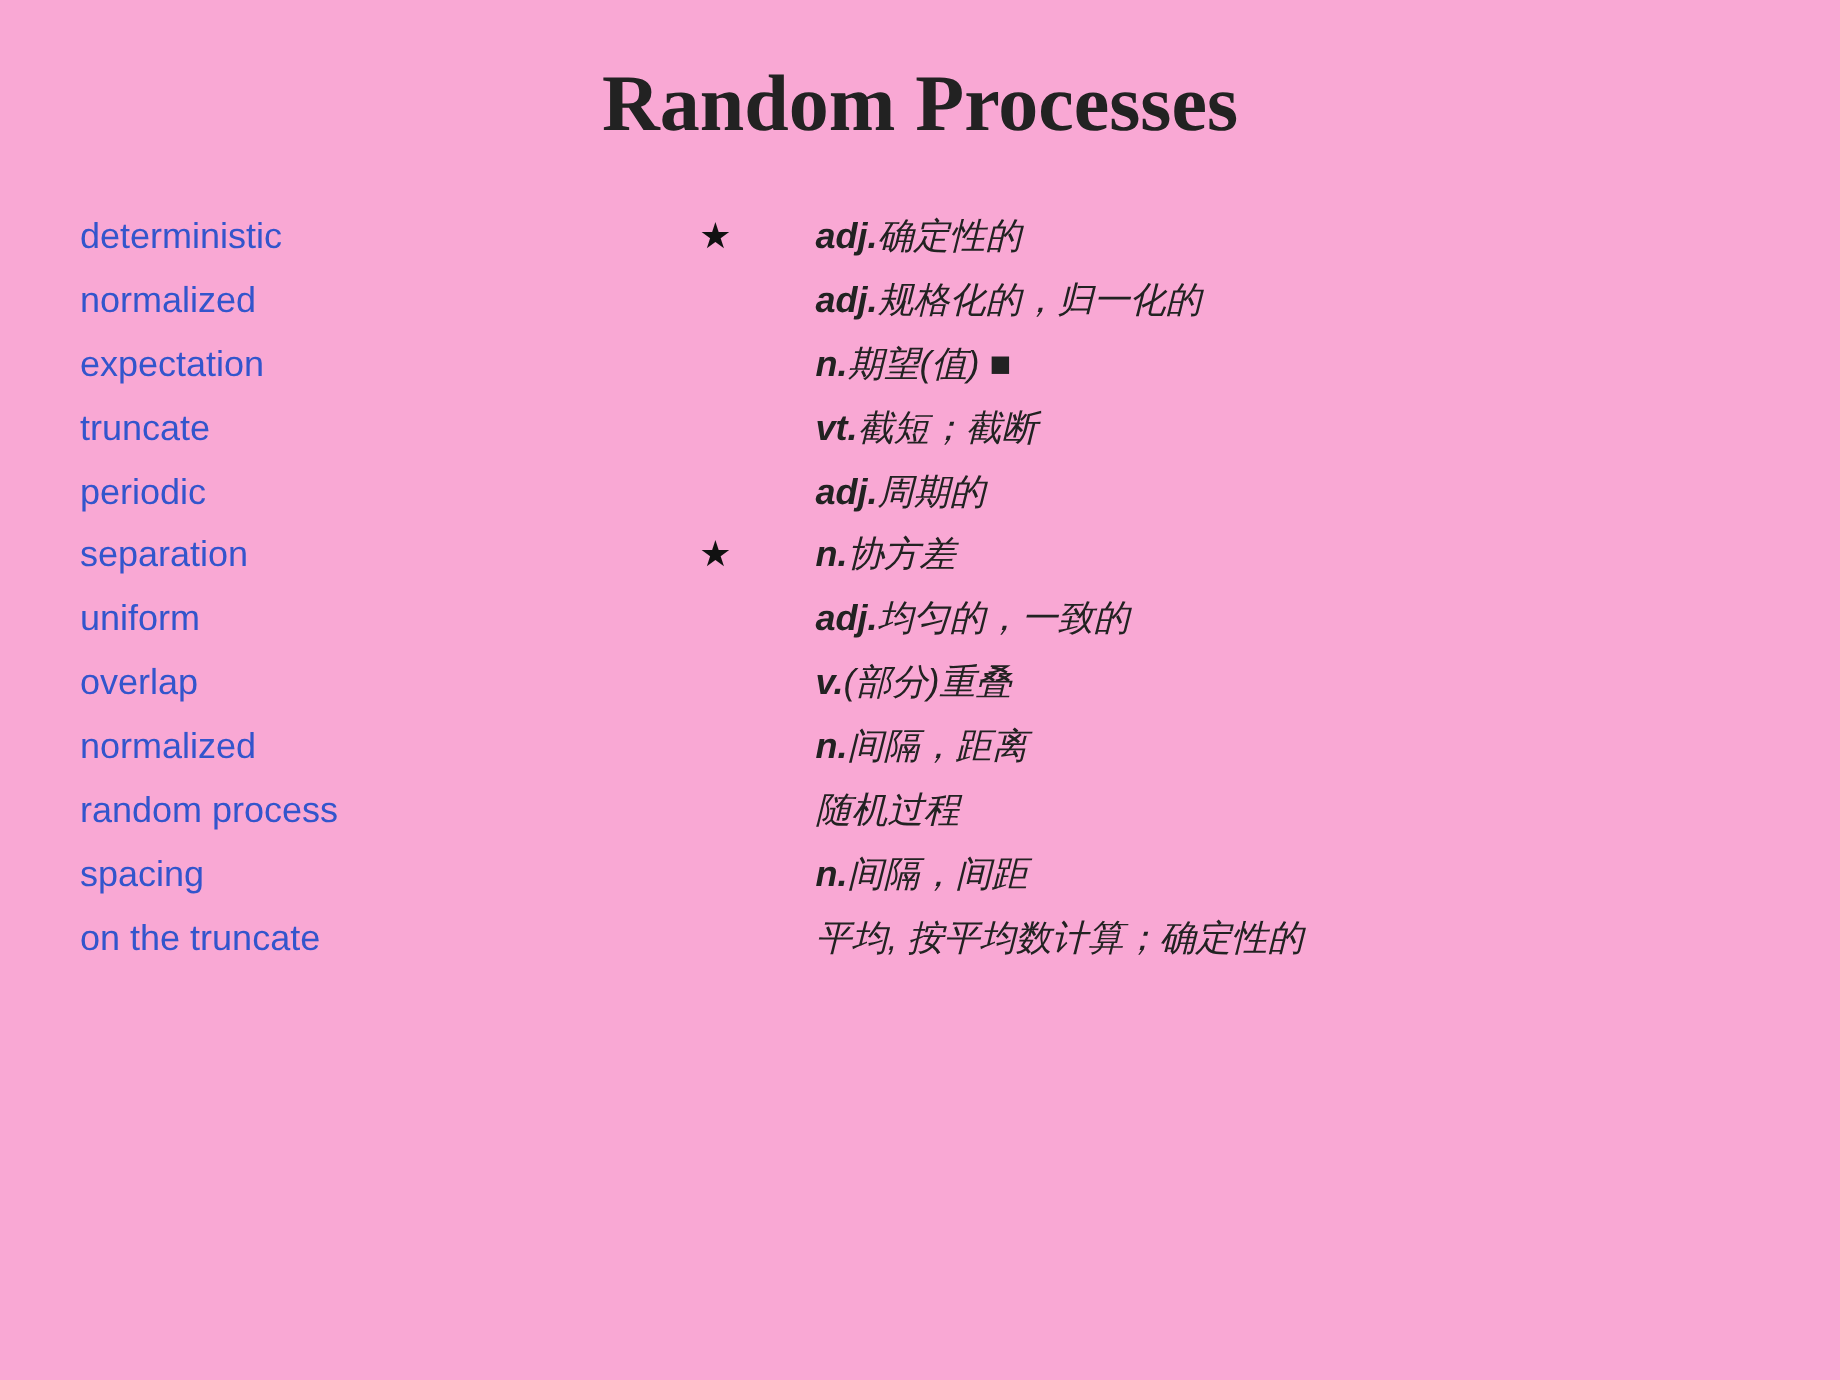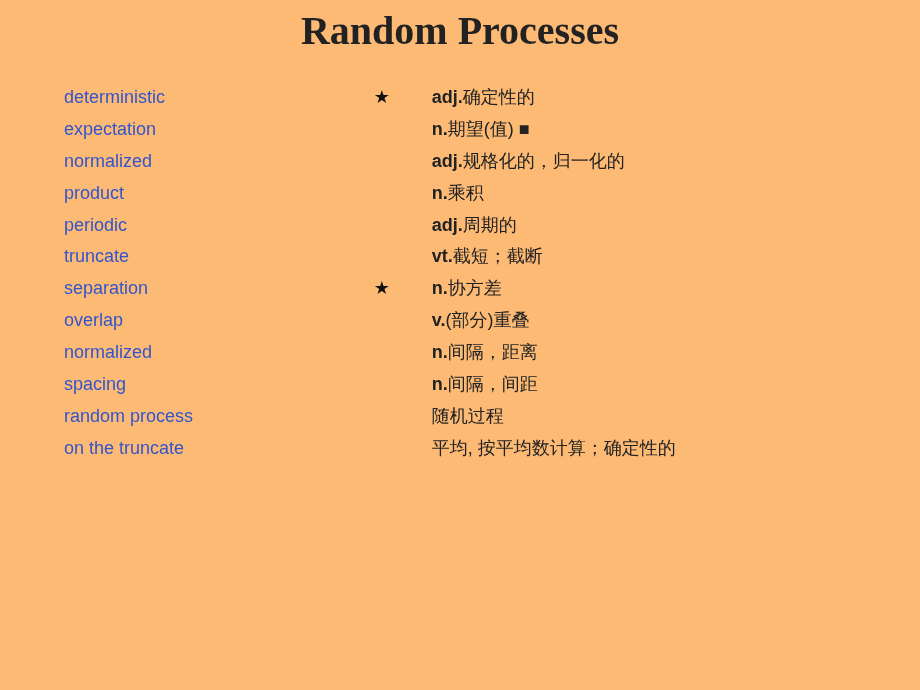--- a/index.html
+++ b/index.html
@@ -6,35 +6,34 @@
     body {
       width: 920px;
       height: 690px;
       background: #f0f2f5;
       font-family: Arial, "Microsoft YaHei", sans-serif;
       overflow: hidden;
     }
     .page {
       width: 920px;
       height: 690px;
-      background: #fdba74;
-      padding: 7px 40px;
+      background: #f9a8d4;
+      padding: 28px 40px;
     }
     .title {
       text-align: center;
       font-size: 40px;
       font-weight: bold;
       color: #222;
       margin-bottom: 28px;
       font-family: Georgia, "Times New Roman", serif;
     }
     .vocab-table {
       width: 100%;
       border-collapse: collapse;
-      margin-left: 24px;
     }
     .vocab-table tr td {
       padding: 2px 0;
       vertical-align: baseline;
       line-height: 1.55;
       font-size: 18px;
     }
     .col-term {
       color: #3355cc;
       white-space: nowrap;
@@ -43,83 +42,84 @@
     }
     .col-star {
       color: #111;
       font-size: 20px;
       min-width: 30px;
       padding-right: 4px;
     }
     .col-def {
       color: #222;
       padding-left: 60px;
+      font-style: italic;
     }
   </style>
 </head>
 <body>
 
 <div class="page">
   <div class="title">Random Processes</div>
   <table class="vocab-table">
     <tbody id="vocab-body">
     <tr>
           <td class="col-term">deterministic</td>
           <td class="col-star">★</td>
           <td class="col-def"><b>adj.</b>确定性的</td>
         </tr>
         <tr>
+          <td class="col-term">normalized</td>
+          <td class="col-star"></td>
+          <td class="col-def"><b>adj.</b>规格化的，归一化的</td>
+        </tr>
+        <tr>
           <td class="col-term">expectation</td>
           <td class="col-star"></td>
           <td class="col-def"><b>n.</b>期望(值) ■</td>
         </tr>
         <tr>
-          <td class="col-term">normalized</td>
+          <td class="col-term">truncate</td>
           <td class="col-star"></td>
-          <td class="col-def"><b>adj.</b>规格化的，归一化的</td>
-        </tr>
-        <tr>
-          <td class="col-term">product</td>
-          <td class="col-star"></td>
-          <td class="col-def"><b>n.</b>乘积</td>
+          <td class="col-def"><b>vt.</b>截短；截断</td>
         </tr>
         <tr>
           <td class="col-term">periodic</td>
           <td class="col-star"></td>
           <td class="col-def"><b>adj.</b>周期的</td>
         </tr>
         <tr>
-          <td class="col-term">truncate</td>
-          <td class="col-star"></td>
-          <td class="col-def"><b>vt.</b>截短；截断</td>
-        </tr>
-        <tr>
           <td class="col-term">separation</td>
           <td class="col-star">★</td>
           <td class="col-def"><b>n.</b>协方差</td>
+        </tr>
+        <tr>
+          <td class="col-term">uniform</td>
+          <td class="col-star"></td>
+          <td class="col-def"><b>adj.</b>均匀的，一致的</td>
         </tr>
         <tr>
           <td class="col-term">overlap</td>
           <td class="col-star"></td>
           <td class="col-def"><b>v.</b>(部分)重叠</td>
         </tr>
         <tr>
           <td class="col-term">normalized</td>
           <td class="col-star"></td>
           <td class="col-def"><b>n.</b>间隔，距离</td>
         </tr>
         <tr>
+          <td class="col-term">random process</td>
+          <td class="col-star"></td>
+          <td class="col-def">随机过程</td>
+        </tr>
+        <tr>
           <td class="col-term">spacing</td>
           <td class="col-star"></td>
           <td class="col-def"><b>n.</b>间隔，间距</td>
-        </tr>
-        <tr>
-          <td class="col-term">random process</td>
-          <td class="col-star"></td>
-          <td class="col-def">随机过程</td>
         </tr>
         <tr>
           <td class="col-term">on the truncate</td>
           <td class="col-star"></td>
           <td class="col-def">平均, 按平均数计算；确定性的</td>
         </tr>
       </tbody>
   </table>
 </div>
 

